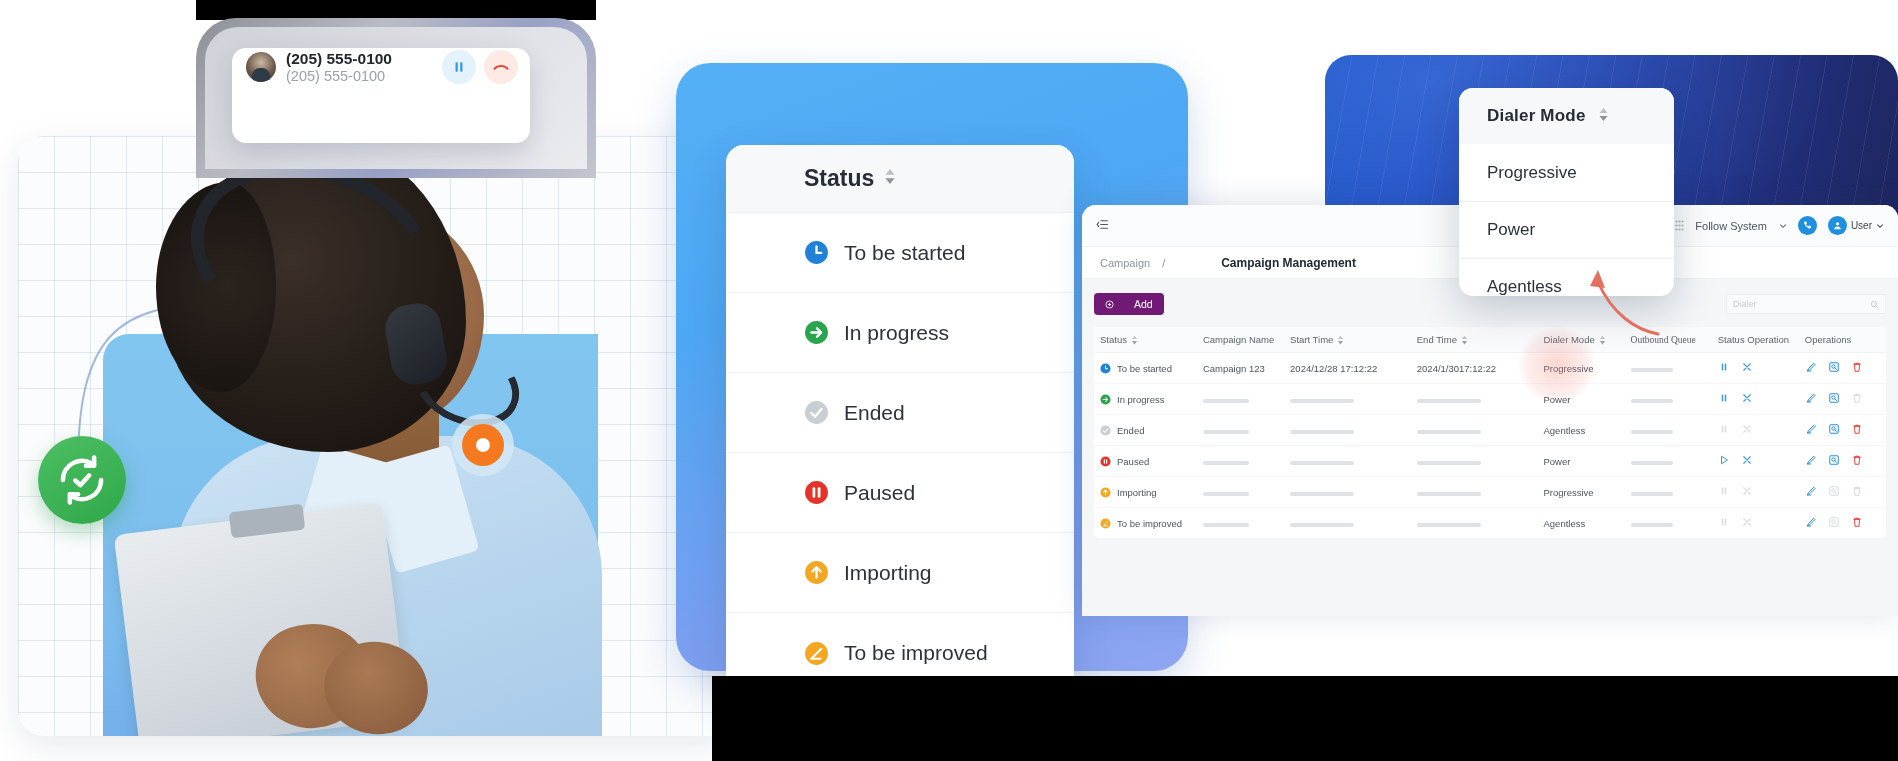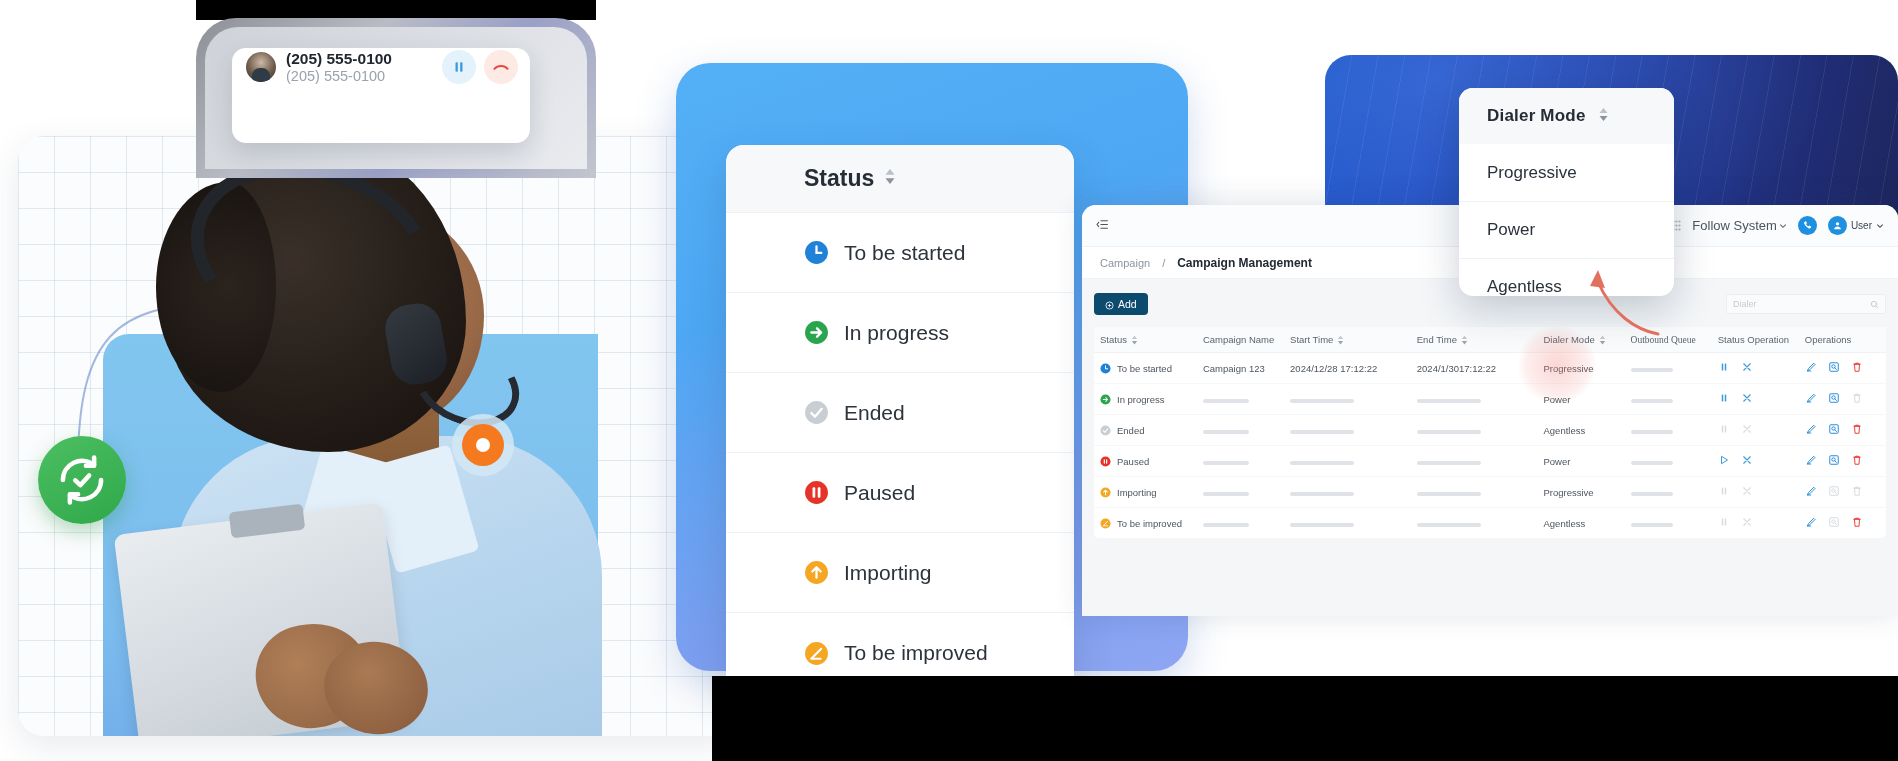--- a/index.html
+++ b/index.html
@@ -260,38 +260,38 @@
     border-radius: 14px 14px 0 0;
     box-shadow: 0 -2px 30px rgba(30,50,90,.14);
     overflow: hidden;
   }
   .app-top {
     height: 42px; background: #fbfcfd; border-bottom: 1px solid #eef0f3;
     display: flex; align-items: center; padding: 0 14px;
   }
   .app-top .right { margin-left: auto; display: flex; align-items: center; gap: 11px; }
   .ghost-inp { font-size: 9.5px; color: #c3c9d0; }
-  .follow { font-size: 13px; color: #4a5560; display:flex; align-items:center; gap:2px;justify-content:flex-end; }
+  .follow { font-size: 11px; color: #4a5560; display:flex; align-items:center; gap:12px;justify-content:flex-end; }
   .circ-btn { width: 19px; height: 19px; border-radius: 50%; background:#1f8fe0;
               display:flex; align-items:center; justify-content:center; }
   .user-chip { display:flex; align-items:center; gap:4px; font-size:10px; color:#3c464f; }
 
   .breadcrumb {
     height: 32px; display: flex; align-items: center; gap: 12px;
     padding-left: 18px; font-size: 11px; background:#fff;
     border-bottom: 1px solid #f0f2f5;
   }
   .breadcrumb .muted { color: #8d959e; }
-  .breadcrumb .cur { color: #222a33; font-weight: 700; font-size: 12px; }
+  .breadcrumb .cur { color: #222a33; font-weight: 700; font-size: 12px; margin-left: 44px; }
 
   .app-body { background: #f4f6f8; padding: 10px 12px 0 12px; height: 337px; }
   .toolbar { display:flex; align-items:center; height: 30px; }
   .add-btn {
-    background:#0c4a6e; color:#fff; font-size:10.5px; border-radius:4px;
-    padding: 5px 11px; display:flex; align-items:flex-end; gap:4px;
+    background:#701a75; color:#fff; font-size:10.5px; border-radius:4px;
+    padding: 5px 11px; display:flex; align-items:center; gap:20px;
   }
   .search-box {
     margin-left:auto; width: 160px; height: 20px; background:#fafbfc;
     border:1px solid #eceff2; border-radius: 3px;
     display:flex; align-items:center; padding: 0 6px; gap:4px;
   }
   .search-box .ph { font-size: 9px; color:#c6ccd2; flex:1; }
 
   .tbl-wrap { background:#fff; border-radius: 5px; margin-top: 8px; }
   table.dt { width: 100%; border-collapse: collapse; }

